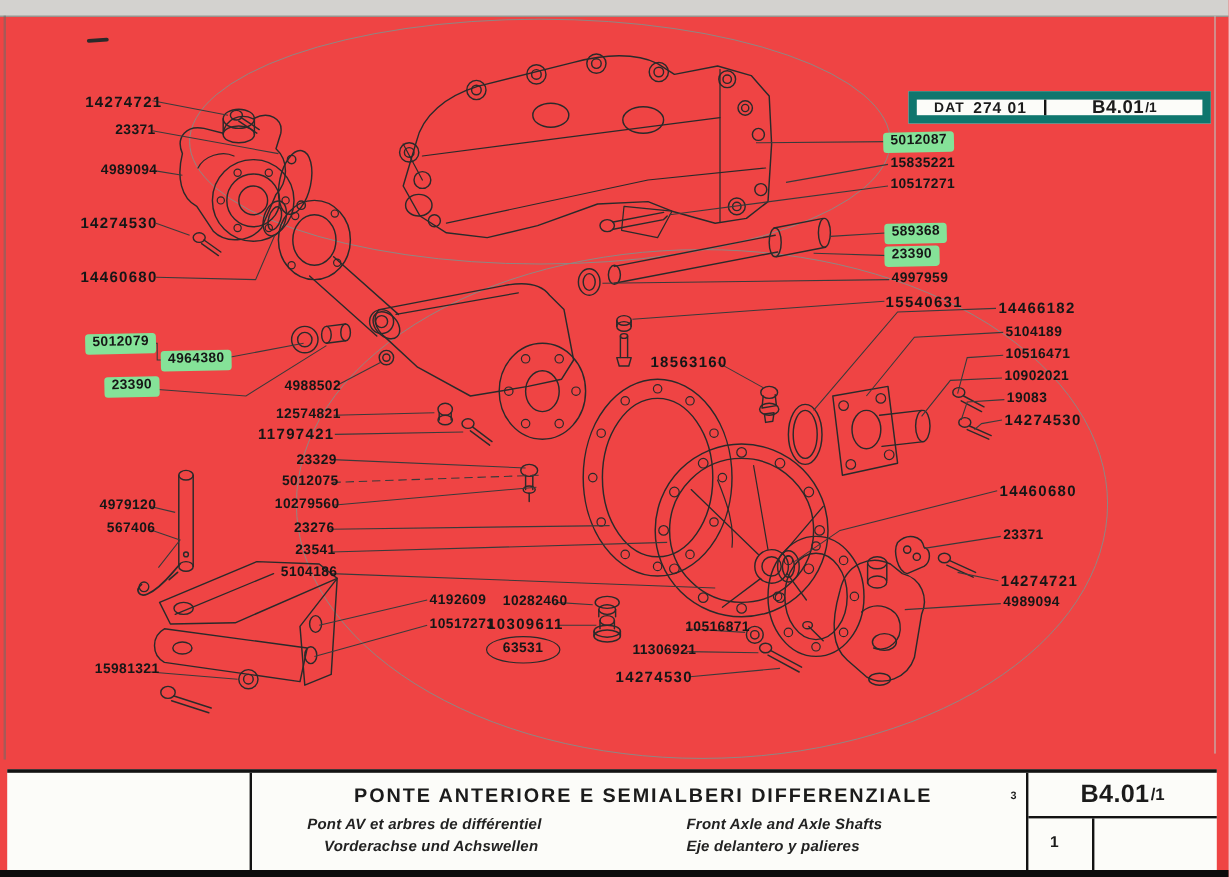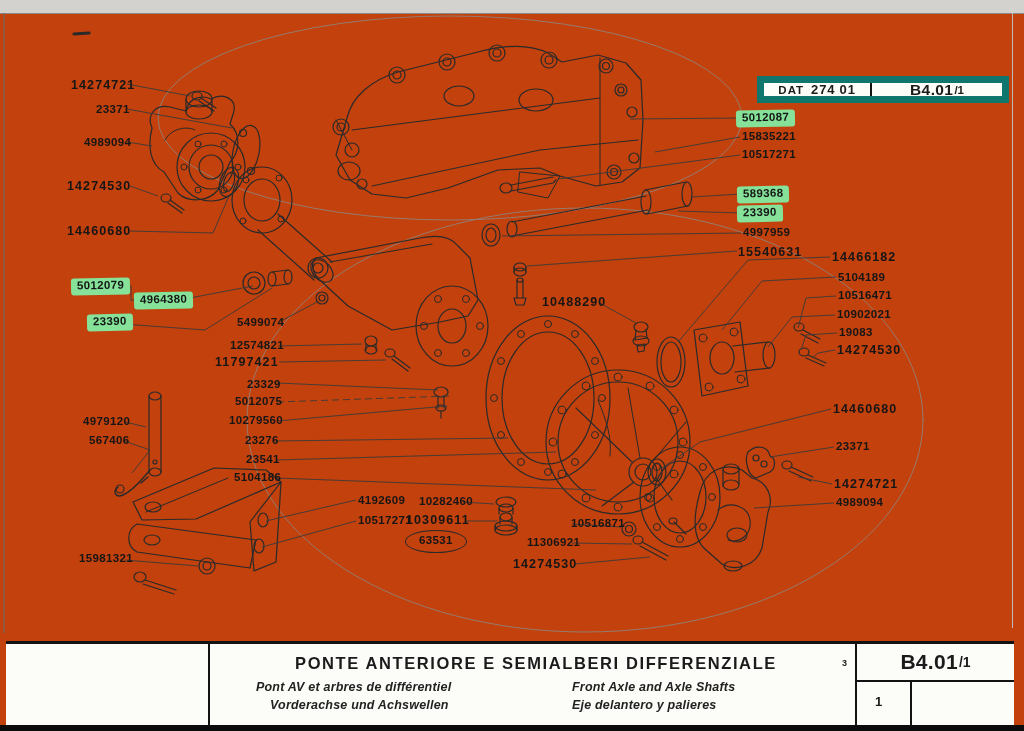--- a/index.html
+++ b/index.html
@@ -1,16 +1,16 @@
 <!DOCTYPE html>
 <html><head>
 <meta charset="utf-8">
 <style>
   html,body{margin:0;padding:0;background:#e9e8e5;}
-  #stage{position:relative;width:1024px;height:731px;overflow:hidden;background:#c2410c;
+  #stage{position:relative;width:1024px;height:731px;overflow:hidden;background:#ef4444;
          font-family:"Liberation Sans",sans-serif;color:#1b1b1b;}
   
   .top-strip{position:absolute;left:0;top:0;width:1024px;height:13px;background:#d3d2cf;border-bottom:1px solid #8a8a86;}
   .left-edge{position:absolute;left:3px;top:13px;width:2px;height:620px;background:#6b6b67;opacity:.55;}
   .right-edge{position:absolute;left:1012px;top:13px;width:1px;height:615px;background:#bdbcb8;}
   .bottom-bar{position:absolute;left:0;right:0;bottom:0;height:6px;background:#0c0c0c;}
 
   svg.art{position:absolute;left:0;top:0;}
 
   
@@ -370,41 +370,41 @@
 
   <div id="label-layer">
       <div class="plabel heavy" style="left: 71px; top: 79px;">14274721</div>
       <div class="plabel" style="left: 96px; top: 104px;">23371</div>
       <div class="plabel" style="left: 84px; top: 137px;">4989094</div>
       <div class="plabel heavy" style="left: 67px; top: 180px;">14274530</div>
       <div class="plabel heavy" style="left: 67px; top: 225px;">14460680</div>
       <div class="plabel hl" style="left: 77px; top: 280px;">5012079</div>
       <div class="plabel hl" style="left: 140px; top: 294px;">4964380</div>
       <div class="plabel hl" style="left: 93px; top: 316px;">23390</div>
-      <div class="plabel" style="left: 237px; top: 317px;">5499074</div>
+      <div class="plabel" style="left: 237px; top: 317px;">4988502</div>
       <div class="plabel" style="left: 230px; top: 340px;">12574821</div>
       <div class="plabel heavy" style="left: 215px; top: 356px;">11797421</div>
       <div class="plabel" style="left: 247px; top: 379px;">23329</div>
       <div class="plabel" style="left: 235px; top: 396px;">5012075</div>
       <div class="plabel" style="left: 229px; top: 415px;">10279560</div>
       <div class="plabel" style="left: 245px; top: 435px;">23276</div>
       <div class="plabel" style="left: 246px; top: 454px;">23541</div>
       <div class="plabel" style="left: 234px; top: 472px;">5104186</div>
       <div class="plabel" style="left: 83px; top: 416px;">4979120</div>
       <div class="plabel" style="left: 89px; top: 435px;">567406</div>
       <div class="plabel" style="left: 79px; top: 553px;">15981321</div>
       <div class="plabel" style="left: 358px; top: 495px;">4192609</div>
       <div class="plabel" style="left: 419px; top: 496px;">10282460</div>
       <div class="plabel" style="left: 358px; top: 515px;">10517271</div>
       <div class="plabel heavy" style="left: 406px; top: 514px;">10309611</div>
       <div class="plabel oval" style="left: 414px; top: 534px;">63531</div>
       <div class="plabel" style="left: 527px; top: 518px; margin-left: 44px;">10516871</div>
       <div class="plabel" style="left: 527px; top: 537px;">11306921</div>
       <div class="plabel heavy" style="left: 513px; top: 558px;">14274530</div>
-      <div class="plabel heavy" style="left: 542px; top: 296px;">10488290</div>
+      <div class="plabel heavy" style="left: 542px; top: 296px;">18563160</div>
       <div class="plabel hl" style="left: 742px; top: 112px;">5012087</div>
       <div class="plabel" style="left: 742px; top: 131px;">15835221</div>
       <div class="plabel" style="left: 742px; top: 149px;">10517271</div>
       <div class="plabel hl" style="left: 743px; top: 188px;">589368</div>
       <div class="plabel hl" style="left: 743px; top: 207px;">23390</div>
       <div class="plabel" style="left: 743px; top: 227px;">4997959</div>
       <div class="plabel heavy" style="left: 738px; top: 246px;">15540631</div>
       <div class="plabel heavy" style="left: 832px; top: 251px;">14466182</div>
       <div class="plabel" style="left: 838px; top: 272px;">5104189</div>
       <div class="plabel" style="left: 838px; top: 290px;">10516471</div>

